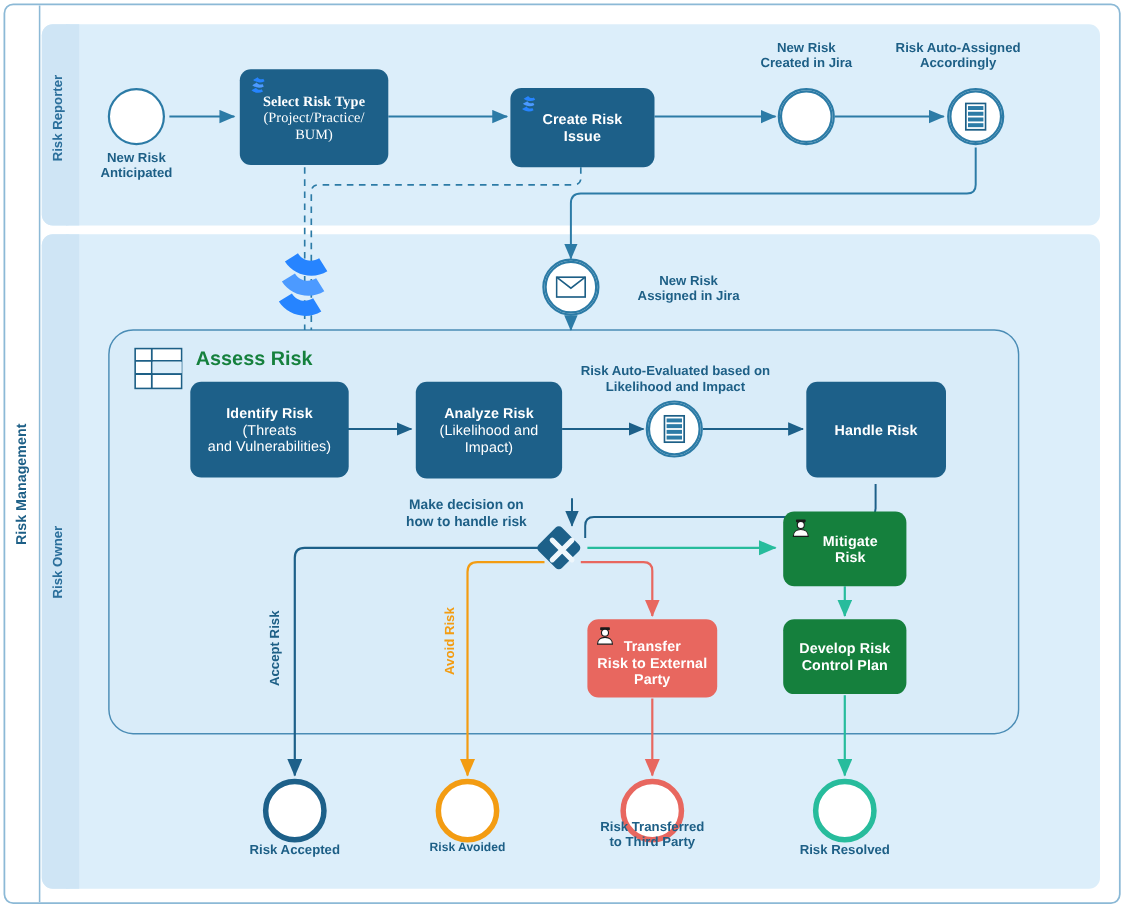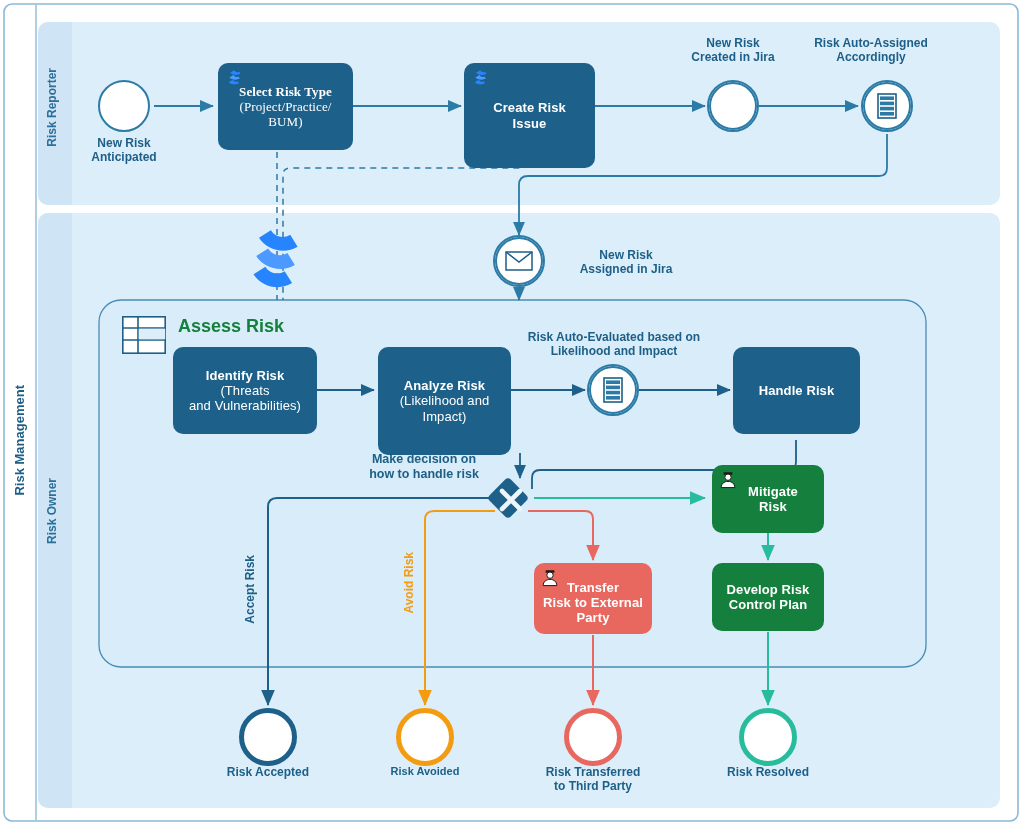--- a/index.html
+++ b/index.html
@@ -241,21 +241,21 @@
         <path d="M11,3.2 L17.4,3.2 C17.4,6 19.6,8.2 22.4,8.2 L22.4,11.5 C17.1,11.5 12.8,7.9 11,3.2 Z" fill="#2684ff" transform="rotate(-30 12 12)"></path>
       </svg>
     </span>
     <span class="tlabel">
       <span class="l1">Select Risk Type</span><br>
       <span class="l2" style="white-space:pre-line;">(Project/Practice/
 BUM)</span>
     </span>
   </div>
 
-  <div class="node task task-blue" style="left:464px; top:63px; width:131px; height:105px; font-size:13px;">
+  <div class="node task task-blue" style="left:464px; top:80px; width:131px; height:72px; font-size:13px;">
     <span class="corner-icon">
       <svg width="18" height="18" viewBox="0 0 24 24">
         <path d="M3,13.2 L9.4,13.2 C9.4,16 11.6,18.2 14.4,18.2 L14.4,21.5 C9.1,21.5 4.8,17.9 3,13.2 Z" fill="#2684ff" transform="rotate(-30 12 12)"></path>
         <path d="M7,8.2 L13.4,8.2 C13.4,11 15.6,13.2 18.4,13.2 L18.4,16.5 C13.1,16.5 8.8,12.9 7,8.2 Z" fill="#4c9aff" transform="rotate(-30 12 12)"></path>
         <path d="M11,3.2 L17.4,3.2 C17.4,6 19.6,8.2 22.4,8.2 L22.4,11.5 C17.1,11.5 12.8,7.9 11,3.2 Z" fill="#2684ff" transform="rotate(-30 12 12)"></path>
       </svg>
     </span>
     <span class="tlabel l1" style="white-space:pre-line;">Create Risk
 Issue</span>
   </div>
@@ -302,21 +302,21 @@
 Assigned in Jira</div>
 
   <div class="node task task-blue" style="left:173px; top:347px; width:144px; height:87px; font-size:13px;">
     <span class="tlabel">
       <span class="l1">Identify Risk</span><br>
       <span class="l2" style="white-space:pre-line;">(Threats
 and Vulnerabilities)</span>
     </span>
   </div>
 
-  <div class="node task task-blue" style="left:378px; top:347px; width:133px; height:108px; font-size:13px;">
+  <div class="node task task-blue" style="left:378px; top:347px; width:133px; height:88px; font-size:13px;">
     <span class="tlabel">
       <span class="l1">Analyze Risk</span><br>
       <span class="l2" style="white-space:pre-line;">(Likelihood and
 Impact)</span>
     </span>
   </div>
 
   <div class="node ev-inter-outer" style="left:587px; top:364px; width:52px; height:52px;">
     <div class="ev-inter-inner" style="width:44px; height:44px;">
       <svg width="20" height="26" viewBox="0 0 20 26">
@@ -377,19 +377,19 @@
   <div class="lbl-flow-vert" style="left:243px; top:555px; color:#1d5f86;">Accept Risk</div>
   <div class="lbl-flow-vert" style="left:402px; top:552px; color:#f39c12;">Avoid Risk</div>
 
   <div class="node ev-end" style="left:239px; top:708px; width:58px; height:58px; border:5px solid #1d6089;"></div>
   <div class="lbl" style="left:208px; top:765px; width:120px; font-size:12px;">Risk  Accepted</div>
 
   <div class="node ev-end" style="left:396px; top:708px; width:58px; height:58px; border:5px solid #f39c12;"></div>
   <div class="lbl" style="left:365px; top:765px; width:120px; font-size:11px;">Risk Avoided</div>
 
   <div class="node ev-end" style="left:564px; top:708px; width:58px; height:58px; border:5px solid #e8675f;"></div>
-  <div class="lbl" style="left:533px; top:765px; width:120px; font-size:12px;">Risk Transferred
+  <div class="lbl" style="left:533px; top:744px; width:120px; font-size:12px;">Risk Transferred
 to Third Party</div>
 
   <div class="node ev-end" style="left:739px; top:708px; width:58px; height:58px; border:5px solid #27bc9c;"></div>
   <div class="lbl" style="left:708px; top:765px; width:120px; font-size:12px;">Risk Resolved</div>
 
 </div>
 
 </body></html>

